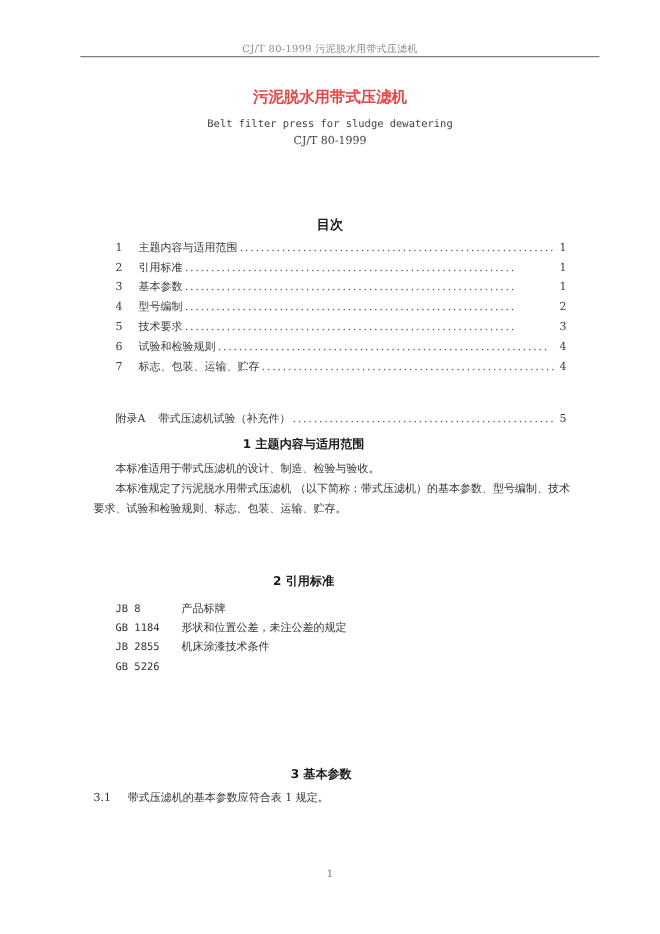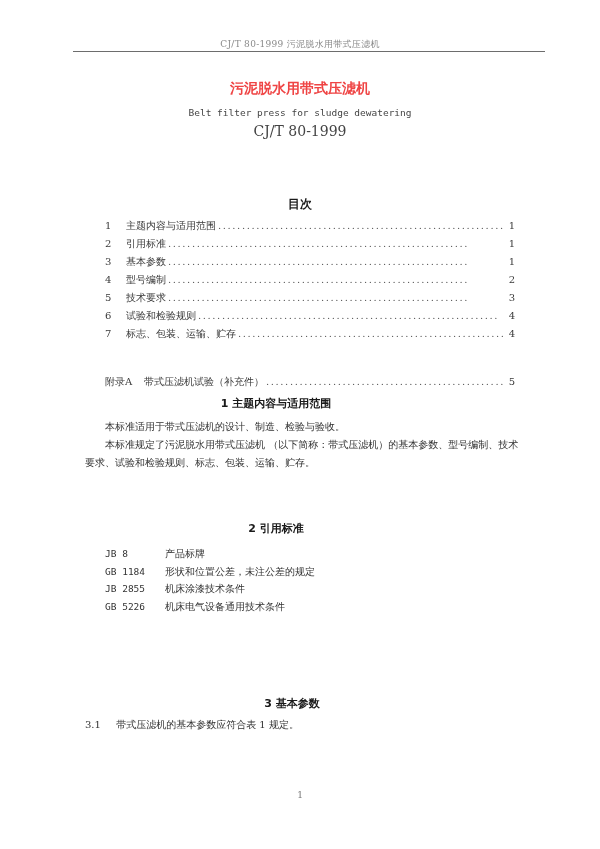--- a/index.html
+++ b/index.html
@@ -22,21 +22,21 @@
       font-family: "DejaVu Sans", sans-serif; font-weight: bold;
       font-size: 14px; color: #ef4444;
     }
     .doc-subtitle {
       left: 0; width: 600px; top: 107px; text-align: center;
       font-family: "DejaVu Sans Mono", "Liberation Mono", monospace;
       font-size: 9.5px; color: #444;
     }
     .doc-code {
       left: 0; width: 600px; top: 123px; text-align: center;
-      font-family: "DejaVu Serif", serif; font-size: 14px; color: #444;
+      font-family: "DejaVu Serif", serif; font-size: 10px; color: #444;
     }
     .toc-heading {
       left: 0; width: 600px; top: 196px; text-align: center;
       font-family: "DejaVu Sans", sans-serif; font-weight: bold;
       font-size: 12px; color: #1a1a1a;
     }
     .toc { left: 105px; width: 410px; top: 217px; font-size: 10px; color: #3a3a3a; }
     .toc-row { display: flex; align-items: baseline; height: 18px; line-height: 18px; white-space: nowrap; }
     .toc-num { width: 21px; flex: none; }
     .toc-num.wide { width: 39px; margin-top: 30px; }
@@ -143,21 +143,20 @@
   <div class="ref-row">
     <span class="ref-code">GB 1184</span>
     <span class="ref-title">形状和位置公差，未注公差的规定</span>
   </div>
   <div class="ref-row">
     <span class="ref-code">JB 2855</span>
     <span class="ref-title">机床涂漆技术条件</span>
   </div>
   <div class="ref-row">
     <span class="ref-code">GB 5226</span>
-    <span class="ref-title">机床电气设备通用技术条件</span>
   </div>
 </div>
 
 <div class="abs sec-heading" style="top:696px;margin-left:16px;">3   基本参数</div>
 <div class="abs clause">
   <span class="clause-num">3.1</span>
   <span>带式压滤机的基本参数应符合表 1 规定。</span>
 </div>
 
 <div class="abs page-num">1</div>

